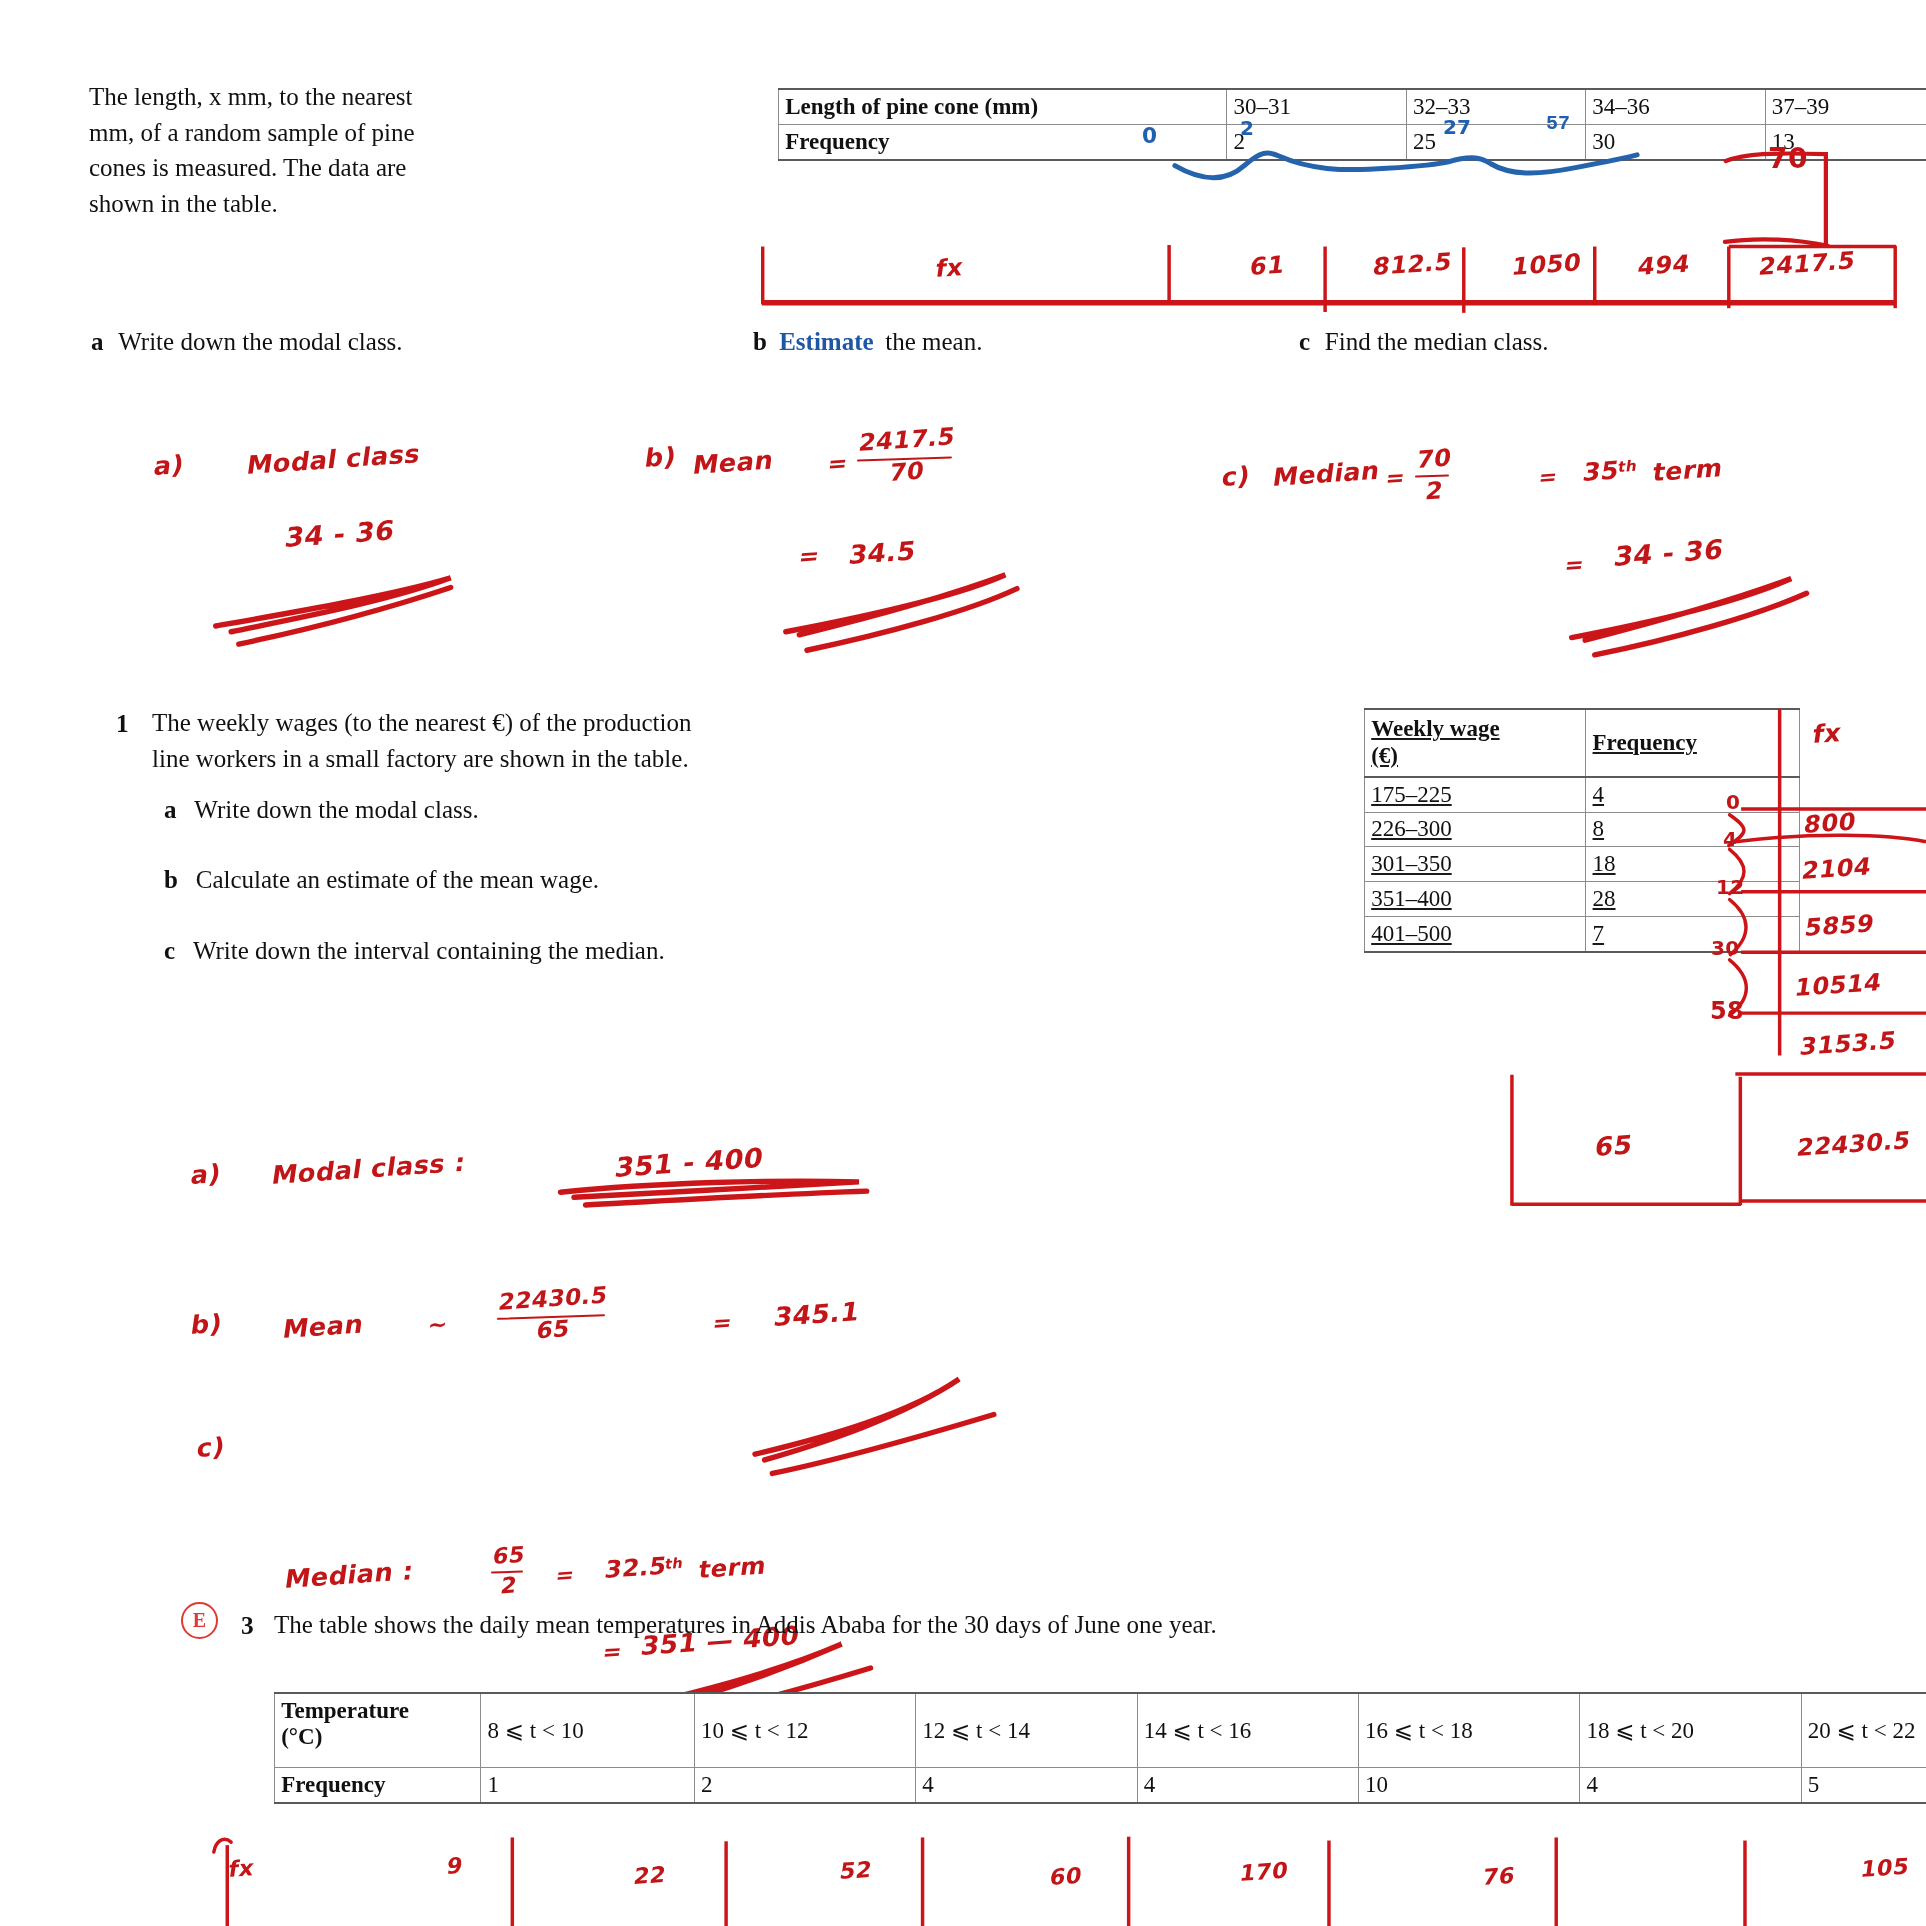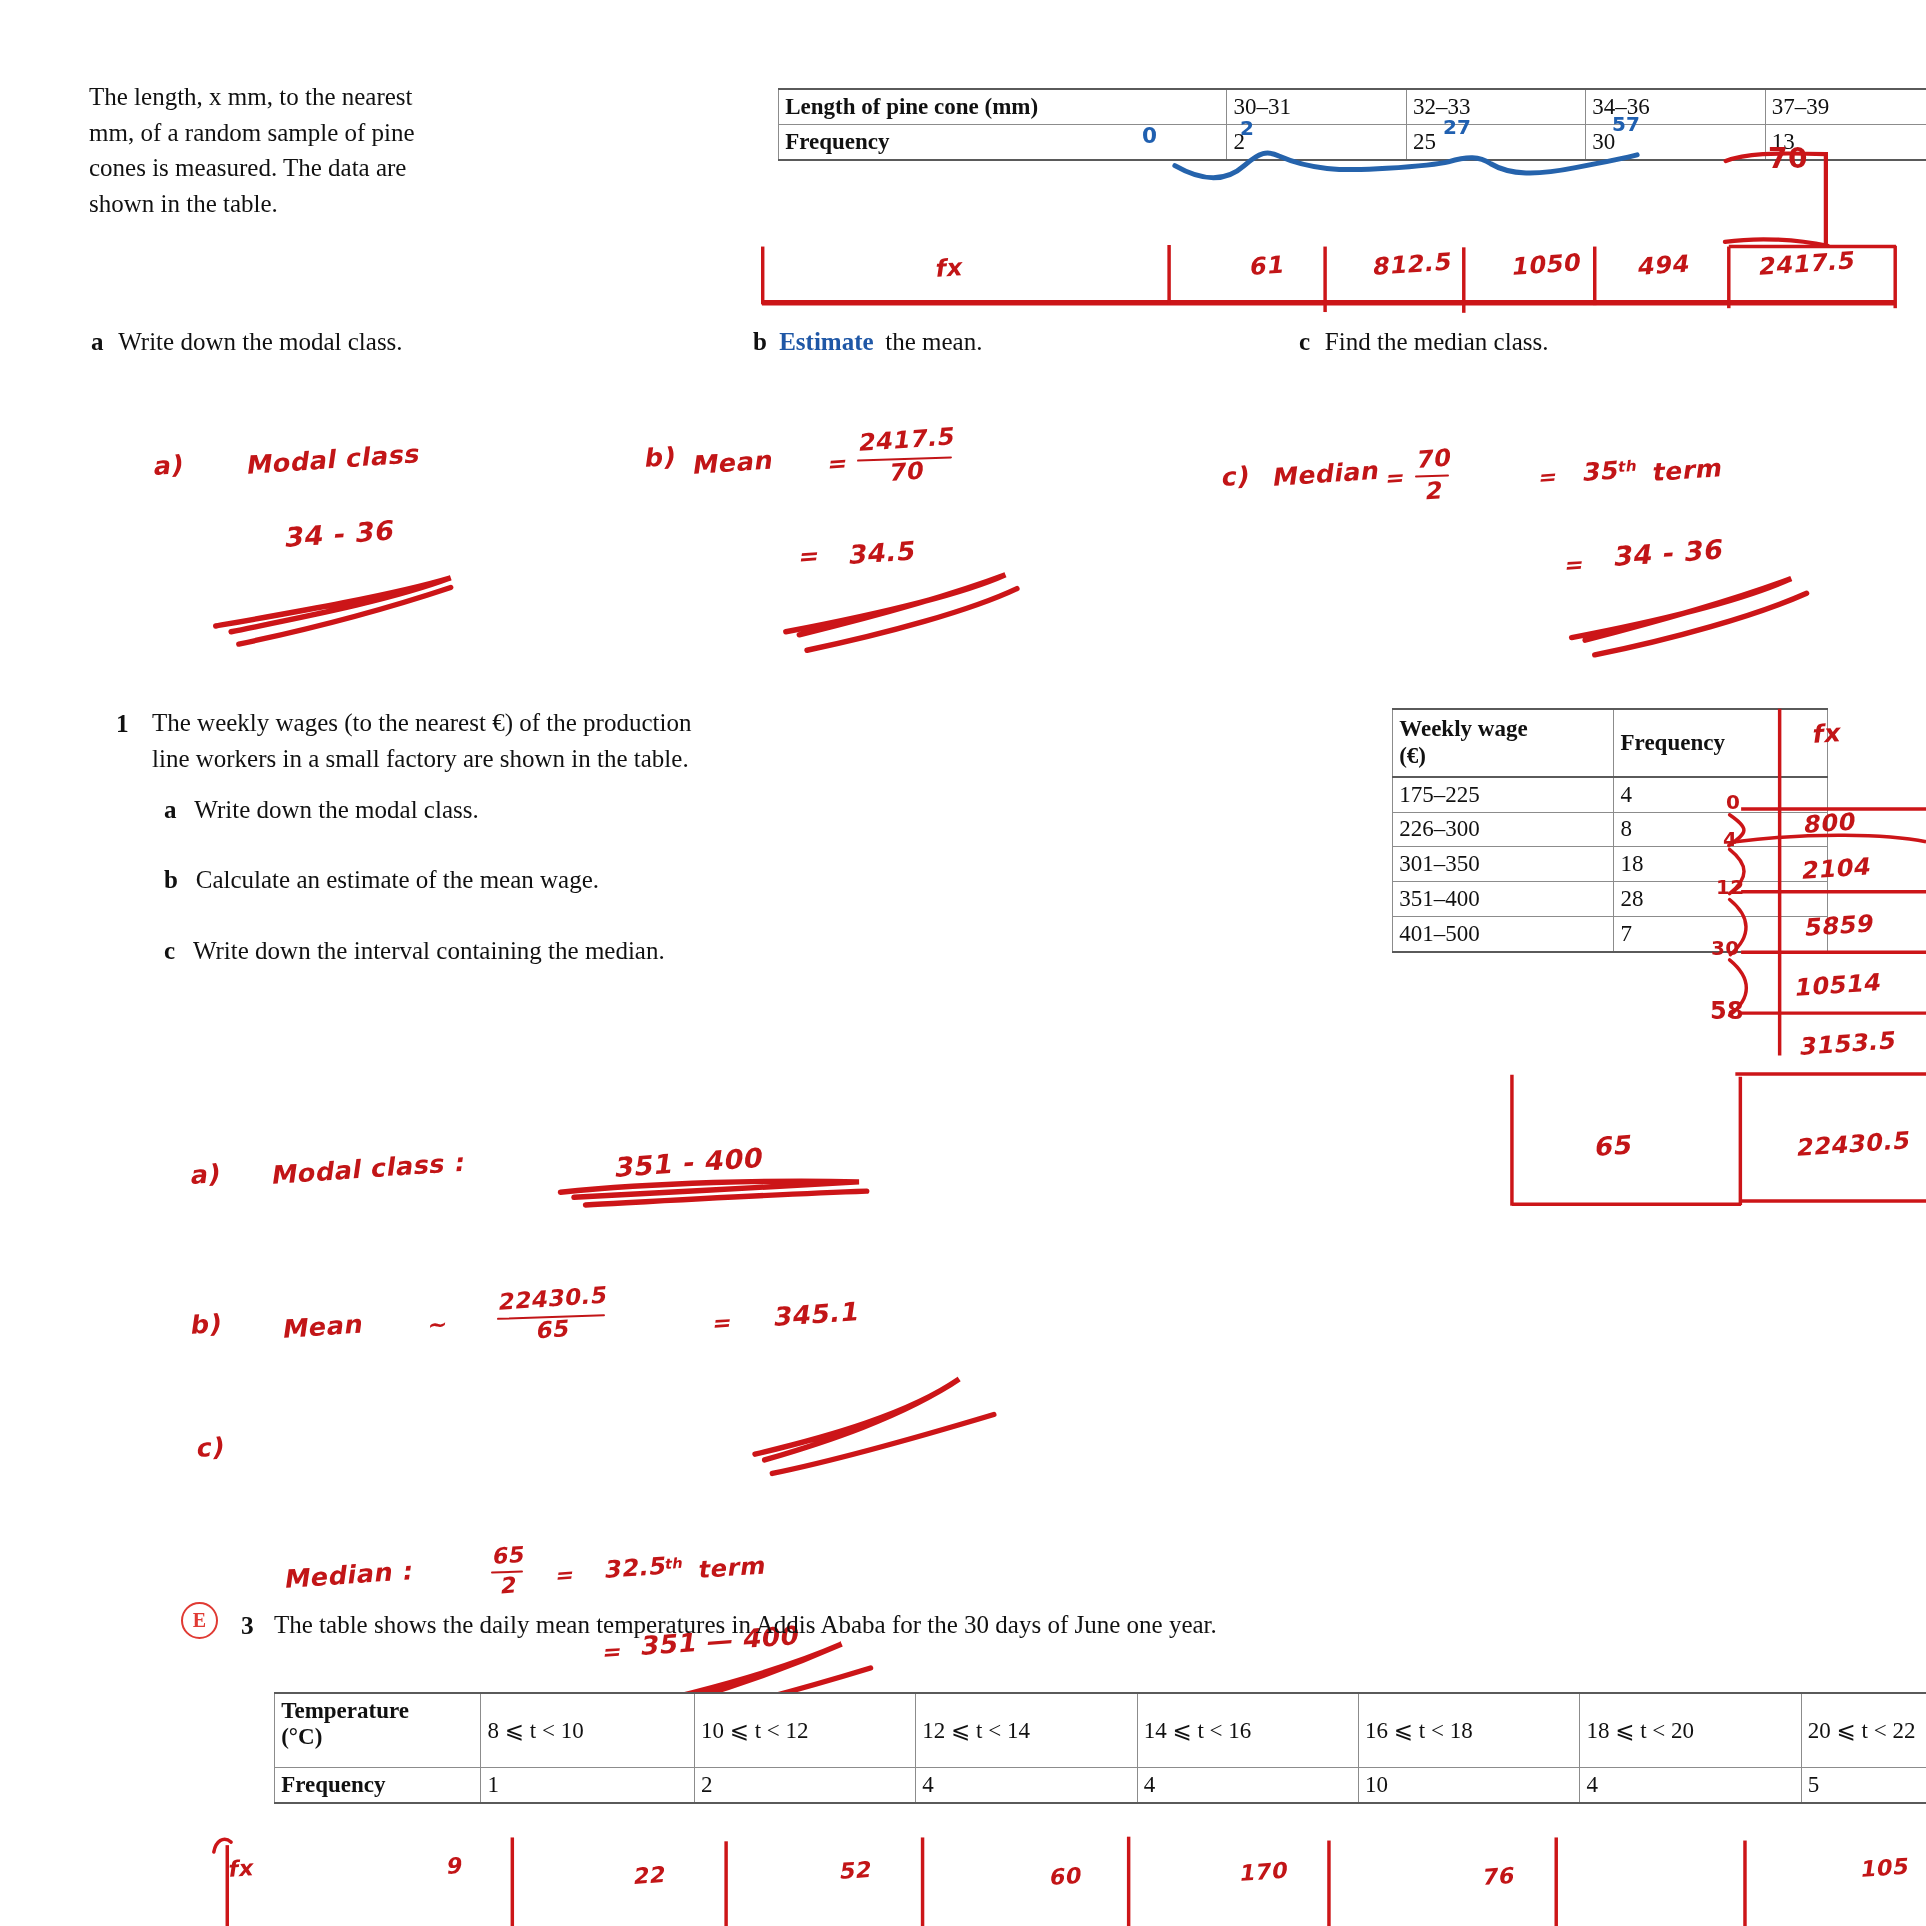--- a/index.html
+++ b/index.html
@@ -83,21 +83,21 @@
 
 <svg class="rsvg" width="2213" height="2532" viewBox="0 0 5745 6573">
   <path d="M3050,430 C3120,470 3180,475 3230,430 C3270,395 3290,390 3320,405
            C3400,440 3480,445 3600,437 C3700,430 3740,425 3760,420
            C3810,405 3840,405 3870,425 C3920,455 3990,455 4090,435
            C4180,418 4220,410 4250,402" fill="none" stroke="#2563ac" stroke-width="13" stroke-linecap="round"></path>
 </svg>
 <div class="abs hw-blue" style="left:1142px;top:123px;font-size:21.6px;">0</div>
 <div class="abs hw-blue" style="left:1240px;top:116px;font-size:20px;">2</div>
 <div class="abs hw-blue" style="left:1443px;top:115px;font-size:20px;">27</div>
-<div class="abs hw-blue" style="left:1612px;top:112px;font-size:20px;">57</div>
+<div class="abs hw-blue" style="left:1546px;top:112px;font-size:20px;font-family:Liberation Mono, monospace;">57</div>
 
 <div class="abs hw" style="left:1768px;top:142px;font-size:28px;">70</div>
 <svg class="rsvg" width="2213" height="2532" viewBox="0 0 5745 6573">
 
   <path d="M4480,418 C4530,398 4600,396 4740,400 L4740,632" fill="none" stroke="#cc1518" stroke-width="11" stroke-linecap="round"></path>
   <path d="M4478,628 C4560,616 4660,620 4745,638" fill="none" stroke="#cc1518" stroke-width="11" stroke-linecap="round"></path>
 
   <line x1="1980" y1="640" x2="1980" y2="790" stroke="#cc1518" stroke-width="9"></line>
   <line x1="1978" y1="786" x2="4920" y2="786" stroke="#cc1518" stroke-width="14"></line>
   <line x1="3035" y1="636" x2="3035" y2="790" stroke="#cc1518" stroke-width="9"></line>
@@ -184,21 +184,21 @@
 </div>
 <div class="abs ptext" style="left:164px;top:862px;">
   <span class="bold">b</span>
   <span style="margin-left:11.6px">Calculate an estimate of the mean wage.</span>
 </div>
 <div class="abs ptext" style="left:164px;top:933px;">
   <span class="bold">c</span>
   <span style="margin-left:11.6px">Write down the interval containing the median.</span>
 </div>
 
-<div class="abs" style="left:1392px;top:708px;">
+<div class="abs" style="left:1364px;top:708px;text-decoration:underline;">
   <table class="ptab">
     <tbody>
         <tr>
       <th class="tb-thick-top tb-thick-bot" style="width:208px;height:58px;line-height:1.15">
         <span>Weekly wage</span><br>
         <span>(€)</span>
       </th>
       <th class="tb-thick-top tb-thick-bot" style="width:200px">Frequency</th>
     </tr>
     <tr>

